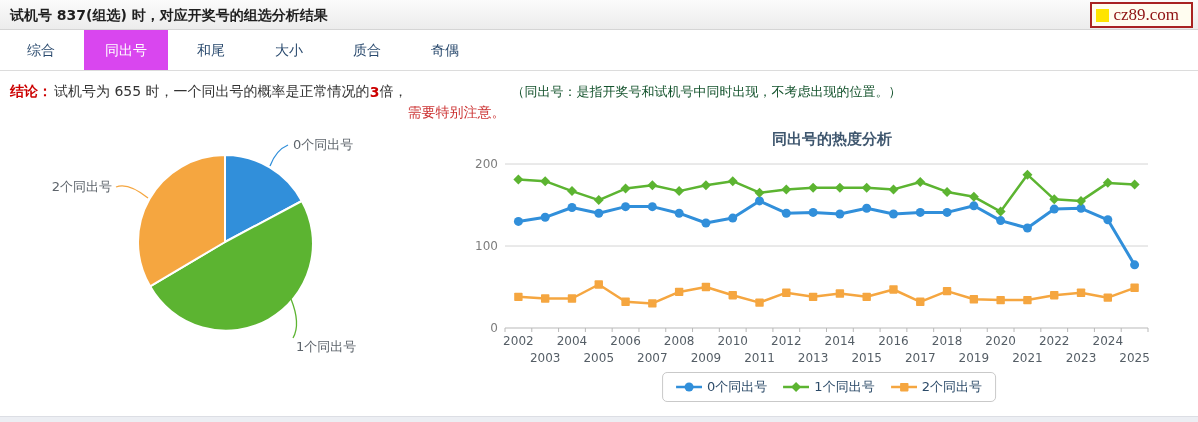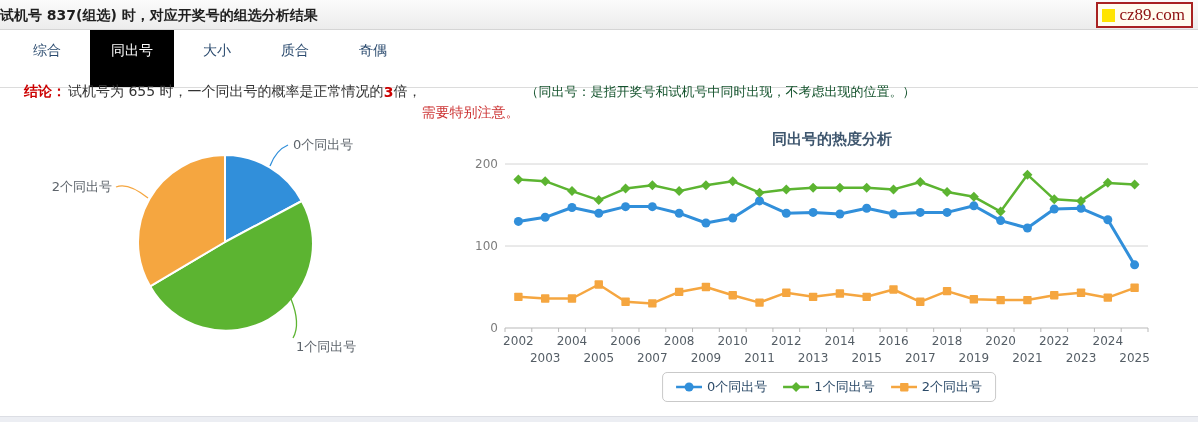--- a/index.html
+++ b/index.html
@@ -2,35 +2,35 @@
 <html><head>
 <meta charset="utf-8">
 <style>
   html,body{margin:0;padding:0;background:#fff;}
   body{font-family:"DejaVu Sans","Liberation Sans",sans-serif;}
   .page{position:relative;width:1198px;height:422px;overflow:hidden;background:#fff;}
 
   
   .titlebar{position:absolute;top:0;left:0;right:0;height:29px;
     background:linear-gradient(#fbfbfb,#ececec);border-bottom:1px solid #d5d5d5;}
-  .titlebar .title{margin:0;font-size:14px;line-height:30px;color:#1f1f1f;font-weight:bold;border-radius:12px;}
+  .titlebar .title{margin:0;padding-left:10px;font-size:14px;line-height:30px;color:#1f1f1f;font-weight:bold;border-radius:12px;}
   .logo{position:absolute;top:2px;right:5px;display:flex;align-items:center;gap:4px;
-    border:2px solid #a82222;background:#fffdf0;padding:1px 6px 1px 4px;cursor:pointer;}
+    border:2px solid #a82222;background:#fffdf0;padding:1px 12px 1px 4px;cursor:pointer;}
   .logo .sq{width:13px;height:13px;background:#ffe400;}
   .logo .txt{font-family:"Liberation Serif","DejaVu Serif",serif;font-size:17px;color:#8e1111;}
 
   
-  .tabbar{position:absolute;top:30px;left:0;right:0;height:58px;background:#fff;
-    border-bottom:1px solid #dcdcdc;display:flex;padding-left:12px;box-sizing:border-box;}
+  .tabbar{position:absolute;top:30px;left:0;right:0;height:41px;background:#fff;
+    border-bottom:1px solid #dcdcdc;display:flex;padding-left:6px;box-sizing:border-box;}
   .tab{padding:0 21px;margin-right:8px;line-height:41px;font-size:14px;color:#2a4a6e;cursor:pointer;white-space:nowrap;}
-  .tab.active{background:#000000;color:#fff;}
+  .tab.active{background:#d946ef;color:#fff;}
 
   
   .conclusion{position:absolute;top:74px;left:0;right:0;height:36px;display:flex;
-    align-items:center;padding-left:24px;font-size:14px;color:#333;white-space:nowrap;}
+    align-items:center;padding-left:10px;font-size:14px;color:#333;white-space:nowrap;}
   .c-label{color:#c00;font-weight:bold;margin-right:2px;}
   .c-mult{color:#c00;font-weight:bold;}
   .c-warn{color:#cc3333;margin-top:42px;}
   .c-note{color:#14532d;font-size:13px;margin-left:6px;}
 
   
   .content{position:absolute;top:112px;left:0;width:986px;height:306px;}
   .pie-col{position:absolute;left:0;top:0;width:460px;height:300px;}
   .chart-col{position:absolute;left:460px;top:0;width:738px;height:306px;}
   .pie-label{font-size:13px;fill:#5d646b;}
@@ -53,20 +53,21 @@
     <div class="title">试机号 837(组选) 时，对应开奖号的组选分析结果</div>
     <div class="logo">
       <span class="sq"></span>
       <span class="txt">cz89.com</span>
     </div>
   </div>
 
   <nav class="tabbar" id="tabbar">
       <div class="tab">综合</div>
       <div class="tab active">同出号</div>
+      <div class="tab">和尾</div>
       <div class="tab">大小</div>
       <div class="tab">质合</div>
       <div class="tab">奇偶</div>
     </nav>
 
   <div class="conclusion">
     <span class="c-label">结论：</span>
     <span>试机号为 655 时，一个同出号的概率是正常情况的 </span>
     <span class="c-mult">3</span>
     <span> 倍，</span>

